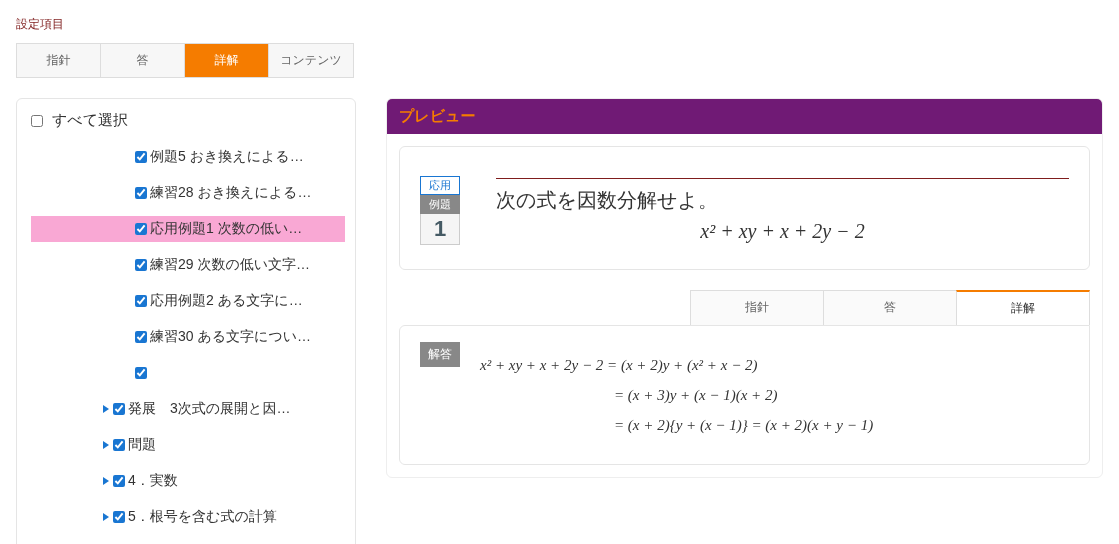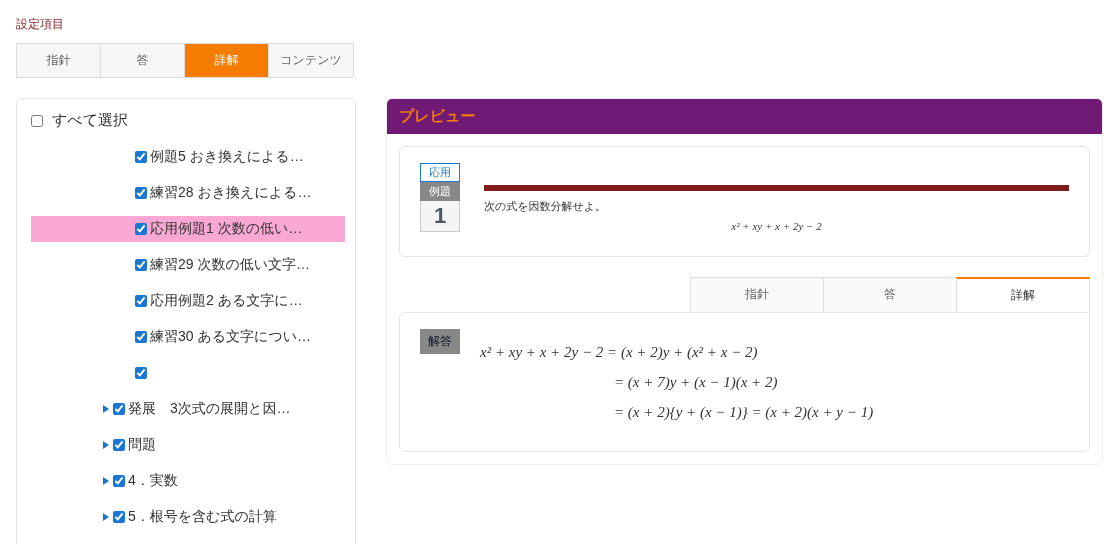--- a/index.html
+++ b/index.html
@@ -68,46 +68,46 @@
     color:#f57c00;
     font-weight:bold;
     font-size:15px;
     padding:8px 12px;
   }
   .preview-body { padding:12px; display:flex; flex-direction:column; gap:20px;}
 
   .card { border:1px solid #e5e5e5; border-radius:6px; padding:16px 20px 24px 20px; }
 
   
-  .problem { display:flex; gap:24px; align-items:flex-end;}
+  .problem { display:flex; gap:36px; align-items:center;margin-top:13px;}
   .badge-col { width:40px; text-align:center; flex-shrink:0;}
   .badge-top { font-size:11px; color:#1976d2; border:1px solid #1976d2; padding:1px 2px; display:block;}
   .badge-mid { font-size:11px; background:#888; color:#fff; padding:2px 4px; display:block;}
   .badge-num { font-size:22px; font-weight:bold; color:#455a64; border:1px solid #ccc; border-top:none; padding:2px 0; background:#f5f5f5;}
-  .problem-content { flex:1; border-top:6px solid #7f1d1d; padding-top:8px; font-family: "Times New Roman", serif; font-size:11px;}
+  .problem-content { flex:1; border-top:1px solid #7f1d1d; padding-top:8px; font-family: "Times New Roman", serif; font-size:20px;}
   .problem-text { margin-bottom:6px;}
   .math-line { text-align:center; font-style:italic;}
 
   
   .sub-tabs { display:flex; justify-content:flex-end; }
   .sub-tab {
     width:134px; text-align:center; padding:8px 0;
     font-size:12px; color:#666; border:1px solid #ddd;
     border-bottom:none; background:#fafafa; cursor:pointer;
     margin-left:-1px;
   }
   .sub-tab.active {
     background:#fff; color:#333;
     border-top:2px solid #f57c00;
   }
 
   
   .answer { display:flex; gap:20px; align-items:flex-start;}
   .answer-badge {
-    background:#888; color:#0f172a; font-size:12px;
+    background:#888; color:#ffffff; font-size:12px;
     padding:4px 6px; width:40px; text-align:center; flex-shrink:0;
   }
   .answer-lines { font-family:"Times New Roman", serif; font-size:15px; font-style:italic; line-height:2;margin-top:8px;}
 </style>
 </head>
 <body>
 
 <div class="page">
   <div class="section-title">設定項目</div>
 
@@ -201,21 +201,21 @@
             <div class="sub-tabs" id="sub-tabs">
                 <div class="sub-tab">指針</div>
                 <div class="sub-tab">答</div>
                 <div class="sub-tab active">詳解</div>
               </div>
             <div class="card" style="border-top-right-radius:0;">
               <div class="answer">
                 <div class="answer-badge">解答</div>
                 <div class="answer-lines" id="answer-lines">
                     <div>x² + xy + x + 2y − 2 = (x + 2)y + (x² + x − 2)</div>
-                    <div style="padding-left: 134px;">= (x + 7)y + (x − 1)(x + 2)</div>
+                    <div style="padding-left: 134px;">= (x + 3)y + (x − 1)(x + 2)</div>
                     <div style="padding-left: 134px;">= (x + 2){y + (x − 1)} = (x + 2)(x + y − 1)</div>
                   </div>
               </div>
             </div>
           </div>
 
         </div>
       </div>
     </div>
   </div>

